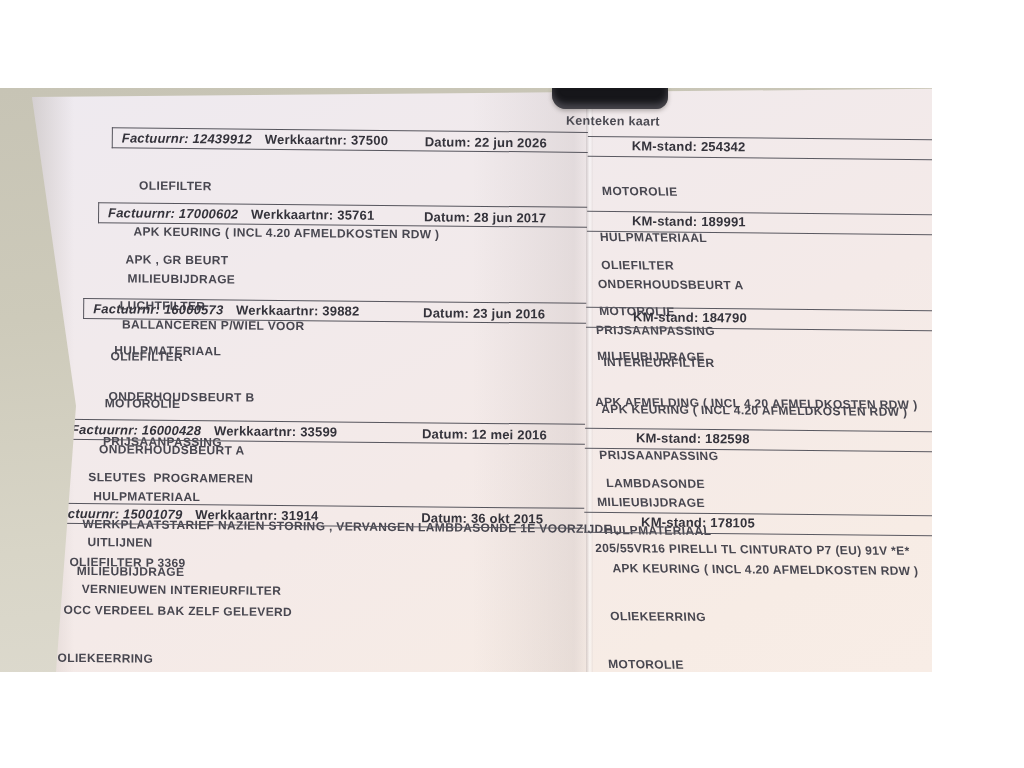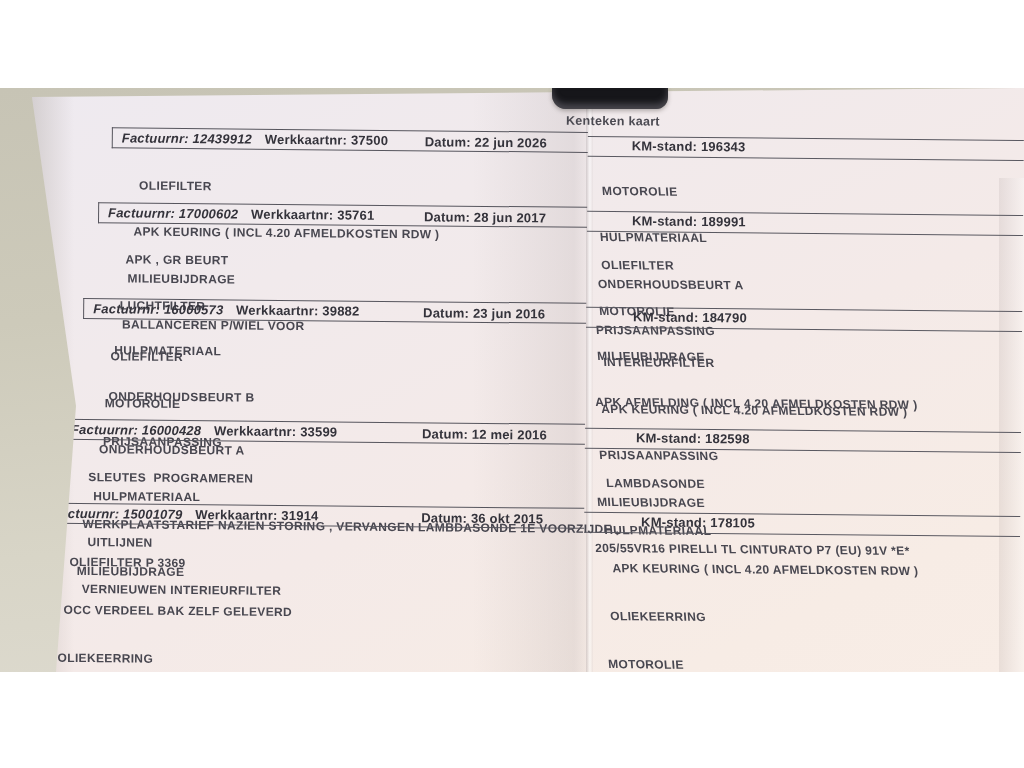--- a/index.html
+++ b/index.html
@@ -1,20 +1,20 @@
 <!DOCTYPE html>
 <html><head>
 <meta charset="utf-8">
 <style>
   * { margin:0; padding:0; box-sizing:border-box; }
   html,body { width:1024px; height:768px; background:#ffffff; overflow:hidden;
               font-family:"Liberation Sans","DejaVu Sans",sans-serif; }
 
   
-  .photo { position:absolute; left:0; top:88px; width:1024px; height:584px;
+  .photo { position:absolute; left:0; top:88px; width:932px; height:584px;
            background:linear-gradient(175deg,#c7c4b5 0%,#cdcaba 35%,#d8d5c7 70%,#dedbd0 100%);
            overflow:hidden; }
 
   
   .paper { position:absolute; inset:0;
            clip-path:polygon(32px 9px, 1024px 0px, 1024px 584px, 56px 584px, 76px 318px);
            background:linear-gradient(155deg,#eeeaf0 0%,#f1eaec 30%,#f4eae8 58%,#f7ece5 85%,#f8ede6 100%);
            overflow:hidden; }
 
   
@@ -78,21 +78,21 @@
     <div class="tilt">
       <div class="kenteken">Kenteken kaart</div>
 
       <div class="blk" id="b1">
         <div class="hseg-left">
           <span class="hdr-txt f-lbl"><span>Factuurnr:</span> <span>12439912</span></span>
           <span class="hdr-txt w-lbl"><span>Werkkaartnr:</span> <span>37500</span></span>
           <span class="hdr-txt d-lbl"><span>Datum:</span> <span>22 jun 2026</span></span>
         </div>
         <div class="hseg-right">
-          <span class="hdr-txt k-lbl"><span>KM-stand:</span> <span>196343</span></span>
+          <span class="hdr-txt k-lbl"><span>KM-stand:</span> <span>254342</span></span>
         </div>
         <ul class="items il">
           <li><span>OLIEFILTER</span></li>
           <li><span>APK KEURING ( INCL 4.20 AFMELDKOSTEN RDW )</span></li>
           <li><span>MILIEUBIJDRAGE</span></li>
           <li><span>BALLANCEREN P/WIEL VOOR</span></li>
         </ul>
         <ul class="items ir">
           <li><span>MOTOROLIE</span></li>
           <li><span>HULPMATERIAAL</span></li>

